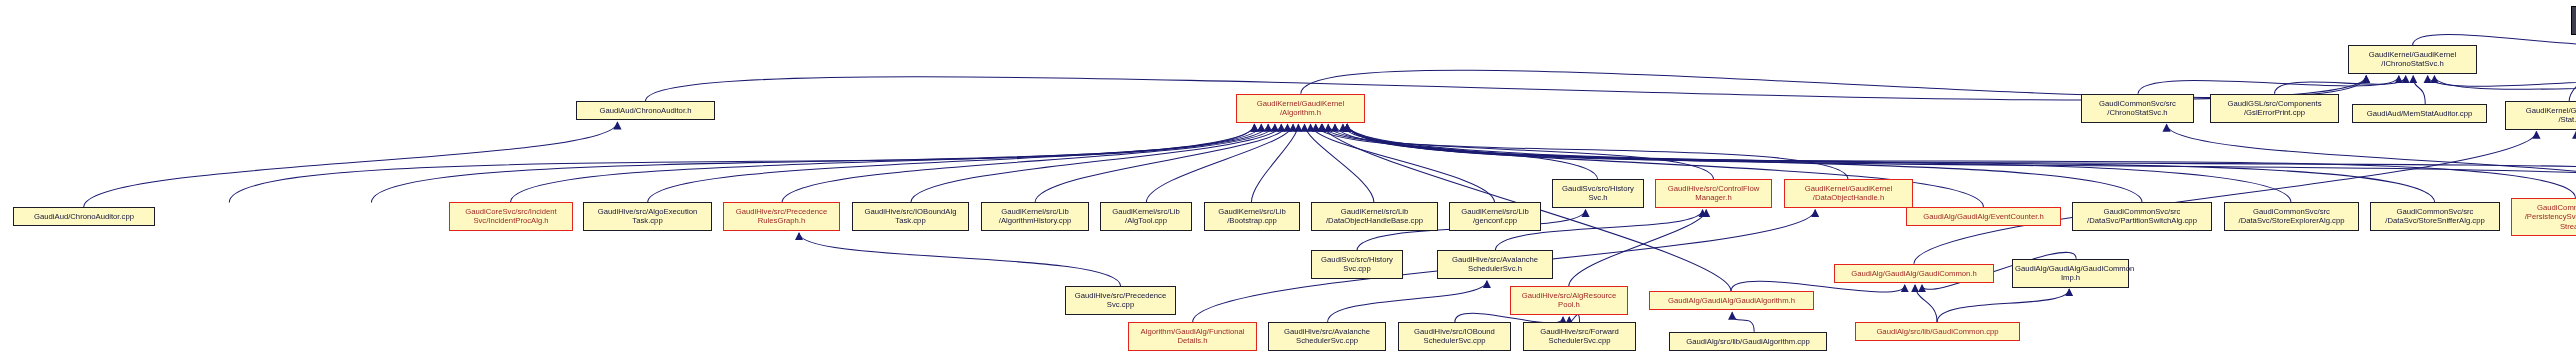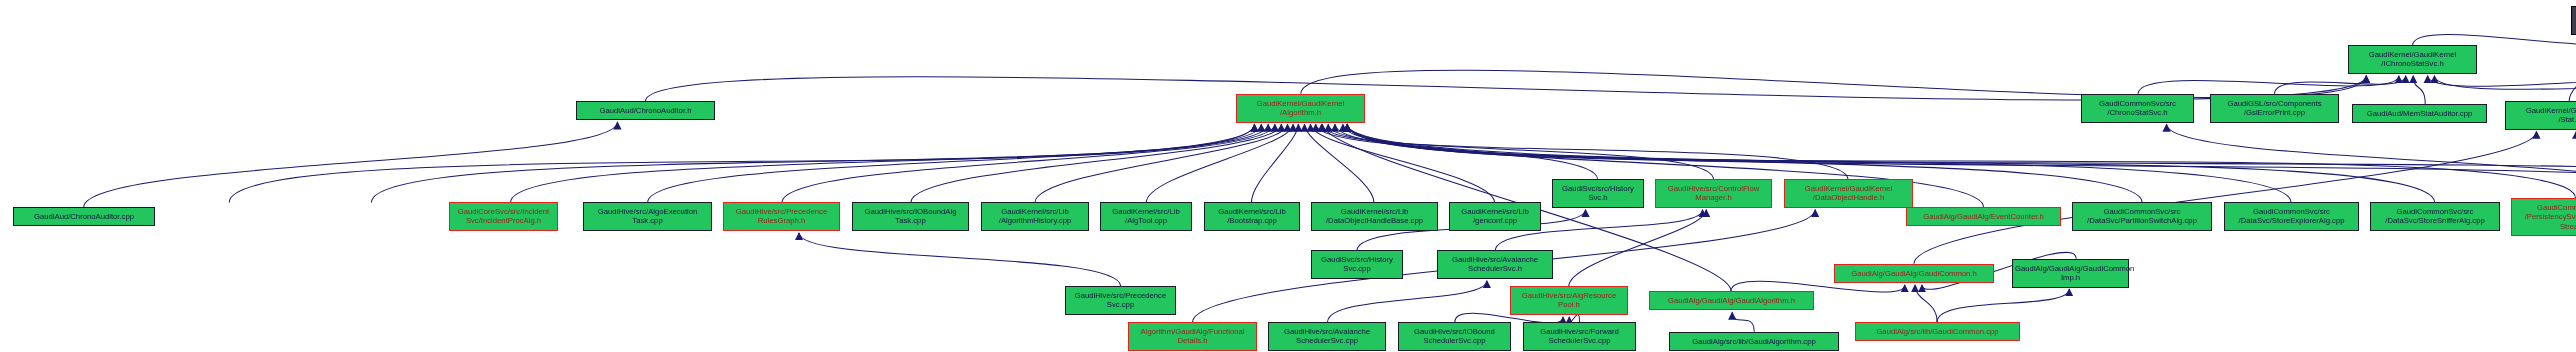--- a/index.html
+++ b/index.html
@@ -4,21 +4,21 @@
 <style>
   html,body{margin:0;padding:0;background:#ffffff;}
   body{font-family:"Liberation Sans", sans-serif;}
   #graph{position:relative;width:3071px;height:353px;background:#ffffff;overflow:hidden;}
   #edges{position:absolute;left:0;top:0;width:3071px;height:353px;}
   path.edge{fill:none;stroke:#1a1a70;stroke-width:2;}
   .node{
     position:absolute;
     box-sizing:border-box;
     border:1px solid #1c1c28;
-    background:#22c55e;
+    background:#fef9c3;
     color:#14143c;
     font-size:7.7px;
     line-height:9.3px;
     text-align:center;
     padding:4.1px 2.1px;
     white-space:pre-line;
     cursor:pointer;
     z-index:2;
   }
   .node.red{border-color:#e3241d;color:#9c1f1f;}
@@ -95,21 +95,21 @@
   <div class="node red" style="left:1236px;top:94px;width:129px">GaudiKernel/GaudiKernel
 /Algorithm.h</div>
   <div class="node" style="left:576px;top:101px;width:139px">GaudiAud/ChronoAuditor.h</div>
   <div class="node" style="left:2081px;top:94px;width:113px">GaudiCommonSvc/src
 /ChronoStatSvc.h</div>
   <div class="node" style="left:2210px;top:94px;width:129px">GaudiGSL/src/Components
 /GslErrorPrint.cpp</div>
   <div class="node" style="left:2352px;top:104px;width:135px">GaudiAud/MemStatAuditor.cpp</div>
 
   <div class="node" style="left:13px;top:207px;width:142px">GaudiAud/ChronoAuditor.cpp</div>
-  <div class="node red" style="left:449px;top:202px;width:109px">GaudiCoreSvc/src/Incident
+  <div class="node red" style="left:449px;top:202px;width:124px">GaudiCoreSvc/src/Incident
 Svc/IncidentProcAlg.h</div>
   <div class="node" style="left:583px;top:202px;width:129px">GaudiHive/src/AlgoExecution
 Task.cpp</div>
   <div class="node red" style="left:723px;top:202px;width:117px">GaudiHive/src/Precedence
 RulesGraph.h</div>
   <div class="node" style="left:852px;top:202px;width:117px">GaudiHive/src/IOBoundAlg
 Task.cpp</div>
   <div class="node" style="left:981px;top:202px;width:108px">GaudiKernel/src/Lib
 /AlgorithmHistory.cpp</div>
   <div class="node" style="left:1100px;top:202px;width:92px">GaudiKernel/src/Lib
@@ -147,19 +147,19 @@
 Svc.cpp</div>
   <div class="node red" style="left:1128px;top:322px;width:129px">Algorithm/GaudiAlg/Functional
 Details.h</div>
   <div class="node" style="left:1268px;top:322px;width:118px">GaudiHive/src/Avalanche
 SchedulerSvc.cpp</div>
   <div class="node" style="left:1398px;top:322px;width:113px">GaudiHive/src/IOBound
 SchedulerSvc.cpp</div>
   <div class="node" style="left:1523px;top:322px;width:113px">GaudiHive/src/Forward
 SchedulerSvc.cpp</div>
   <div class="node red" style="left:1649px;top:291px;width:165px">GaudiAlg/GaudiAlg/GaudiAlgorithm.h</div>
-  <div class="node" style="left:1669px;top:332px;width:170px">GaudiAlg/src/lib/GaudiAlgorithm.cpp</div>
+  <div class="node" style="left:1669px;top:332px;width:158px">GaudiAlg/src/lib/GaudiAlgorithm.cpp</div>
   <div class="node red" style="left:1834px;top:264px;width:160px">GaudiAlg/GaudiAlg/GaudiCommon.h</div>
   <div class="node" style="left:2012px;top:259px;width:117px">GaudiAlg/GaudiAlg/GaudiCommon
 Imp.h</div>
   <div class="node red" style="left:1855px;top:322px;width:165px">GaudiAlg/src/lib/GaudiCommon.cpp</div>
 </div>
 
 
 </body></html>

